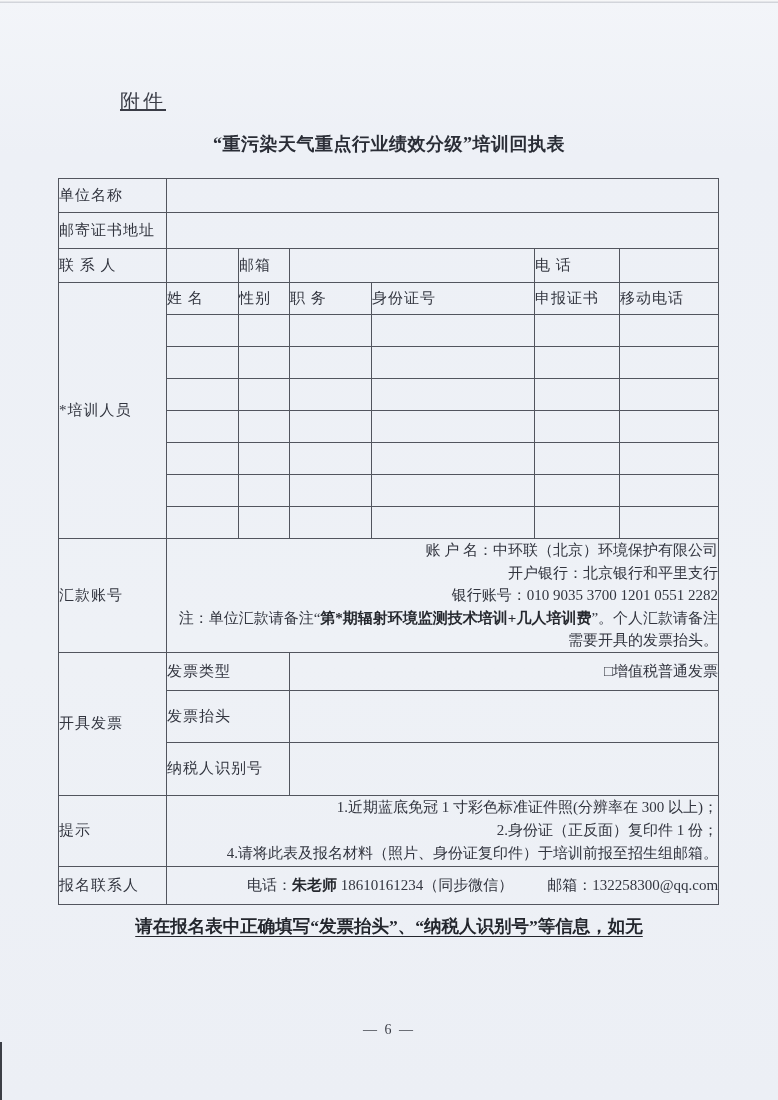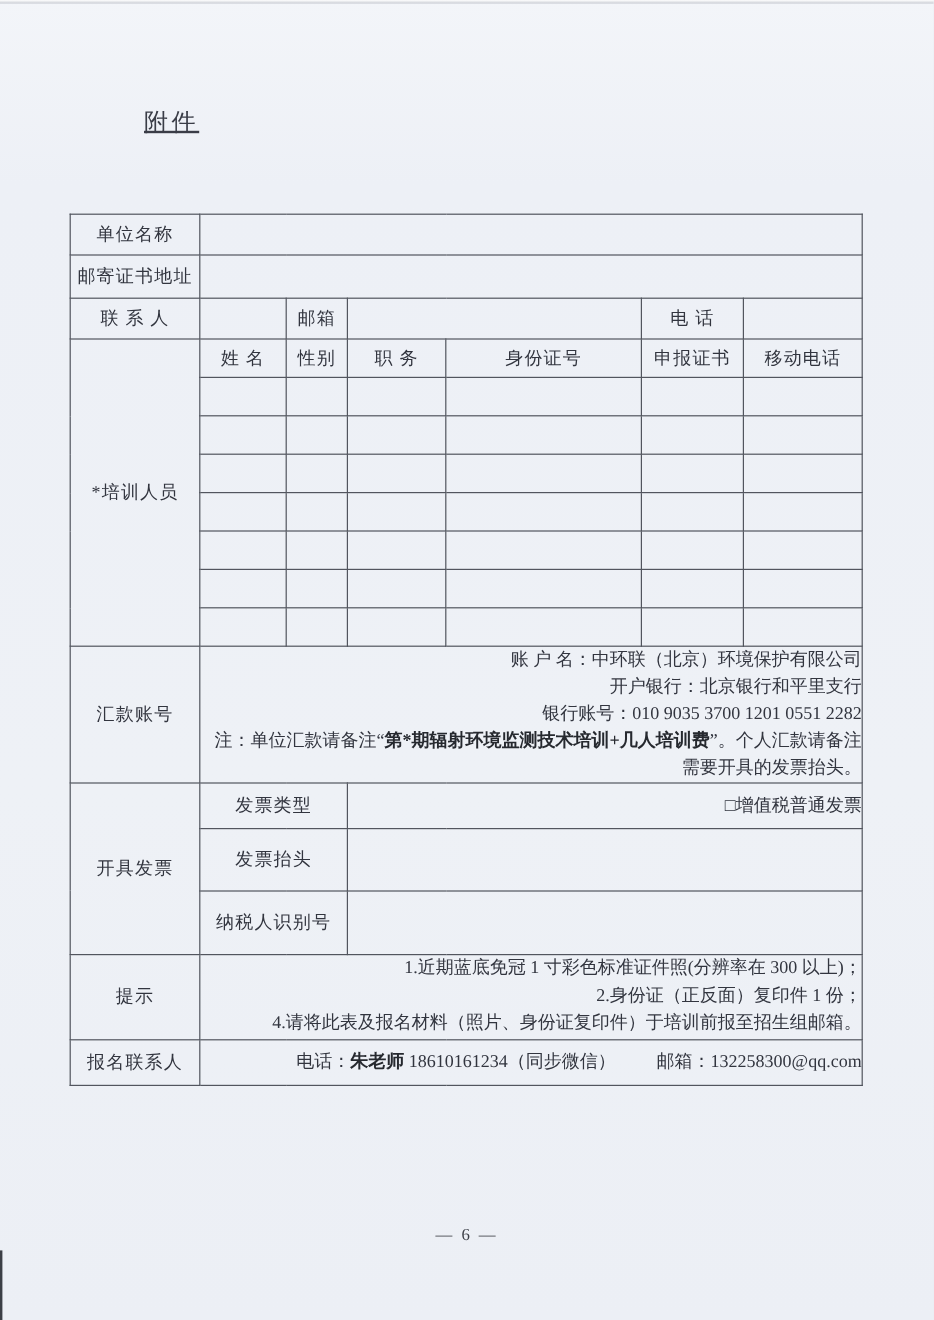--- a/index.html
+++ b/index.html
@@ -36,21 +36,21 @@
     position:absolute;left:58px;top:178px;
     border-collapse:collapse;table-layout:fixed;
     width:660px;
     font-size:15px;color:#32353f;
   }
   table.form td{
     border:1px solid #52555e;
     padding:0;
     overflow:hidden;
   }
-  td.lab{text-align:center;letter-spacing:1px;}
+  td.lab{text-align:left;letter-spacing:1px;}
   td.cell{background:transparent;}
   td.content{text-align:right;padding:4px 12px;line-height:1.5;}
   td.center{text-align:right;}
   .r34{height:34px}.r36{height:36px}.r32{height:32px}
   .r112{height:112px}.r38{height:38px}.r52{height:52px}.r53{height:53px}
   .r71{height:71px}.r39{height:38px}
   .bold{font-weight:bold;color:#26292f;}
   .remit-line{white-space:nowrap;}
   .remit-note{white-space:normal;}
   .tips-line{white-space:nowrap;line-height:1.52;}
@@ -67,20 +67,21 @@
   }
 </style>
 </head>
 <body>
 
 <div class="page">
   <div class="scan-top"></div>
   <div class="scan-left"></div>
 
   <div class="attachment">附件</div>
+  <div class="doc-title">“重污染天气重点行业绩效分级”培训回执表</div>
 
   <table class="form">
     <colgroup>
       <col style="width:108px">
         <col style="width:72px">
         <col style="width:51px">
       <col style="width:82px">
         <col style="width:163px">
         <col style="width:85px">
       <col style="width:99px">
@@ -209,16 +210,17 @@
     <tr class="r39">
       <td class="lab">报名联系人</td>
       <td class="content" colspan="6">
         <span class="contact-row-phone"><span>电话：</span><span class="bold">朱老师</span><span> 18610161234（同步微信）</span></span><span>邮箱：132258300@qq.com</span>
       </td>
     </tr>
   </tbody>
     </table>
 
   <div class="footer-warning">
+    <div><span class="uline">请在报名表中正确填写“发票抬头”、“纳税人识别号”等信息，如无</span></div>
   </div>
 
   <div class="page-number">— 6 —</div>
 </div>
 
 </body></html>

